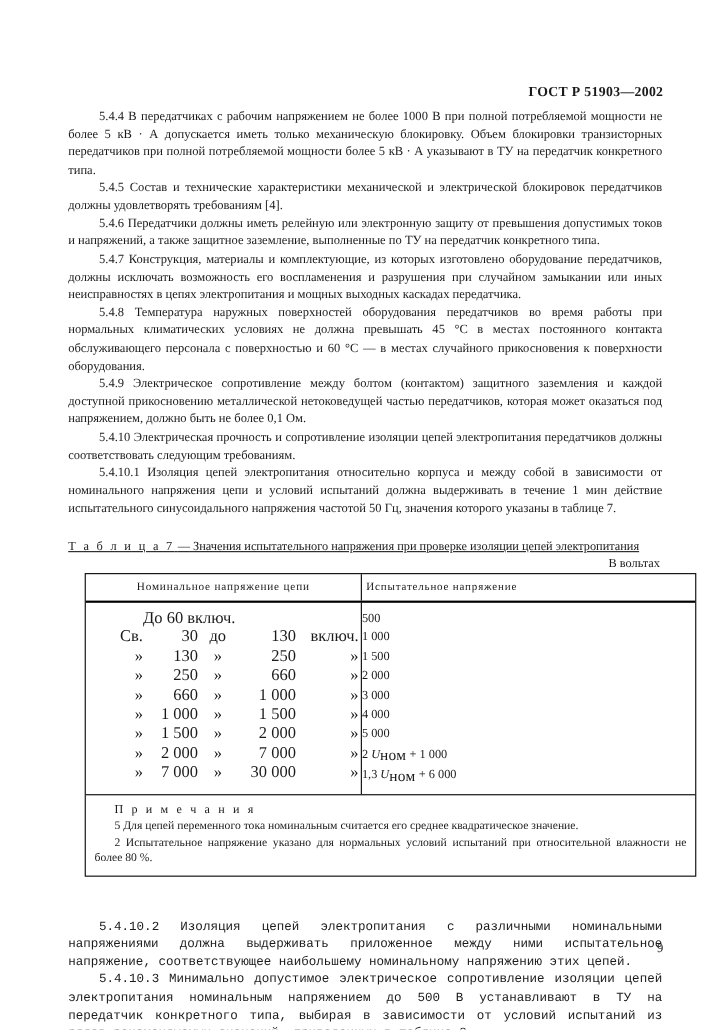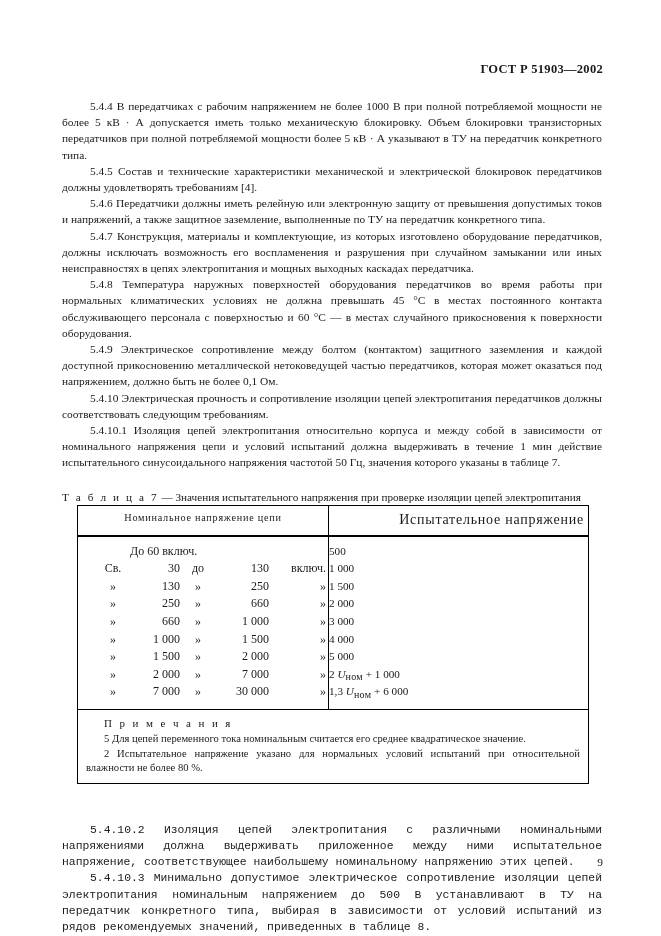--- a/index.html
+++ b/index.html
@@ -16,21 +16,21 @@
     overflow: hidden;
   }
   .page {
     position: absolute;
     left: 0; top: 0;
     width: 661px;
     height: 936px;
   }
   .header {
     position: absolute;
-    top: 62px;
+    top: 76px;
     right: 58px;
     font-family: "Liberation Serif", "DejaVu Serif", serif;
     font-weight: bold;
     font-size: 12.5px;
     letter-spacing: 0.3px;
     white-space: nowrap;
   }
   .content {
     position: absolute;
     left: 62px;
@@ -50,54 +50,55 @@
 
   
   .table-block {
     margin-top: 19px;
   }
   .table-caption {
     font-size: 11.2px;
     line-height: 15px;
     margin: 0;
     white-space: nowrap;
+    text-decoration: underline;
   }
   .tcap-label {
     letter-spacing: 2.1px;
   }
   .unit-line {
     font-size: 11.2px;
     text-align: right;
     margin: 1px 0 3px 0;
     padding-right: 2px;
   }
   .gost-table {
     border: 1px solid #000;
-    width: 512px;
+    width: 556px;
     margin-left: 15px;
     box-sizing: border-box;
   }
   .thead-row {
     display: flex;
     border-bottom: 2px solid #000;
   }
   .th-left {
     width: 251px;
     box-sizing: border-box;
     border-right: 1px solid #000;
     text-align: center;
     font-size: 10.2px;
     letter-spacing: 0.75px;
     padding: 6px 4px 7px 4px;
   }
   .th-right {
     flex: 1;
     box-sizing: border-box;
-    text-align: right;
-    font-size: 14px;
+    text-align: left;
+    font-size: 10px;
     letter-spacing: 0.75px;
     padding: 6px 4px 7px 4px;
   }
   .tbody {
     display: flex;
     border-bottom: 1px solid #000;
   }
   .tb-left {
     width: 251px;
     box-sizing: border-box;
@@ -105,44 +106,44 @@
     padding: 6px 0 8px 0;
   }
   .tb-right {
     flex: 1;
     box-sizing: border-box;
     padding: 6px 0 8px 0;
     text-align: center;
   }
   .rng-row {
     display: flex;
-    font-size: 12px;
+    font-size: 15px;
     line-height: 17.6px;
     padding-left: 18px;
   }
-  .c-pre  { width: 34px; text-align: center; }
+  .c-pre  { width: 34px; text-align: right; }
   .c-n1   { width: 50px; text-align: right; padding-right: 5px; }
   .c-mid  { width: 26px; text-align: center; }
   .c-n2   { width: 58px; text-align: right; padding-right: 5px; }
   .c-post { width: 52px; text-align: right; }
   .rng-row.single .c-single {
     padding-left: 34px;
     text-align: left;
     white-space: nowrap;
   }
   .val-row {
     font-size: 11.2px;
     line-height: 17.6px;
     text-align: left;
   }
   .val-row i {
     font-style: italic;
   }
   .val-row sub {
-    font-size: 10px;
+    font-size: 14px;
     vertical-align: baseline;
     position: relative;
     top: 2.6px;
     font-style: normal;
     letter-spacing: 0.3px;
   }
   .notes {
     padding: 6px 8px 7px 8px;
   }
   .notes-title {
@@ -188,20 +189,21 @@
         <p class="para">5.4.10 Электрическая прочность и сопротивление изоляции цепей электропитания передатчиков должны соответствовать следующим требованиям.</p>
         <p class="para">5.4.10.1 Изоляция цепей электропитания относительно корпуса и между собой в зависимости от номинального напряжения цепи и условий испытаний должна выдерживать в течение 1 мин действие испытательного синусоидального напряжения частотой 50 Гц, значения которого указаны в таблице 7.</p>
       </div>
 
     <div class="table-block">
 
       <div class="table-caption">
         <span class="tcap-label">Т а б л и ц а 7</span><span>&nbsp;</span><span>—</span>&nbsp;<span>Значения испытательного напряжения при проверке изоляции цепей электропитания</span>
       </div>
 
+      <div class="unit-line">В вольтах</div>
 
       <div class="gost-table">
 
         <div class="thead-row">
           <div class="th-left">Номинальное напряжение цепи</div>
           <div class="th-right">Испытательное напряжение</div>
         </div>
 
         <div class="tbody">
           <div class="tb-left" id="tb-left">

